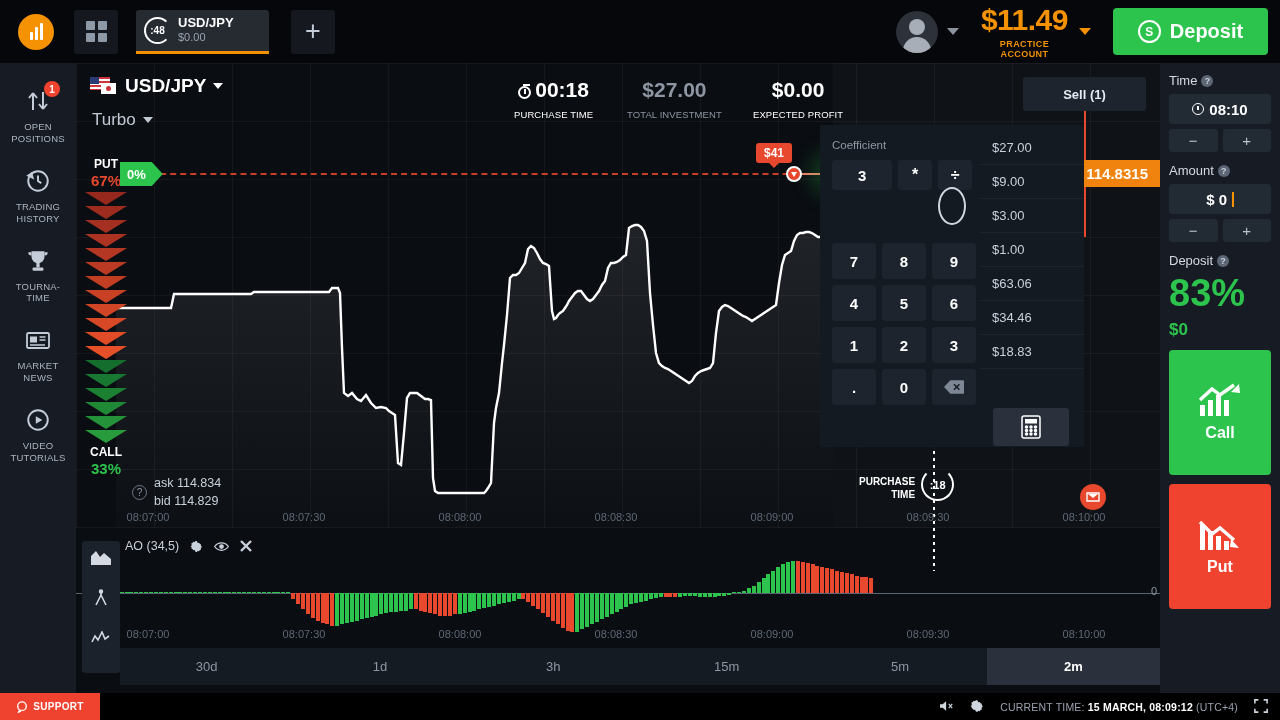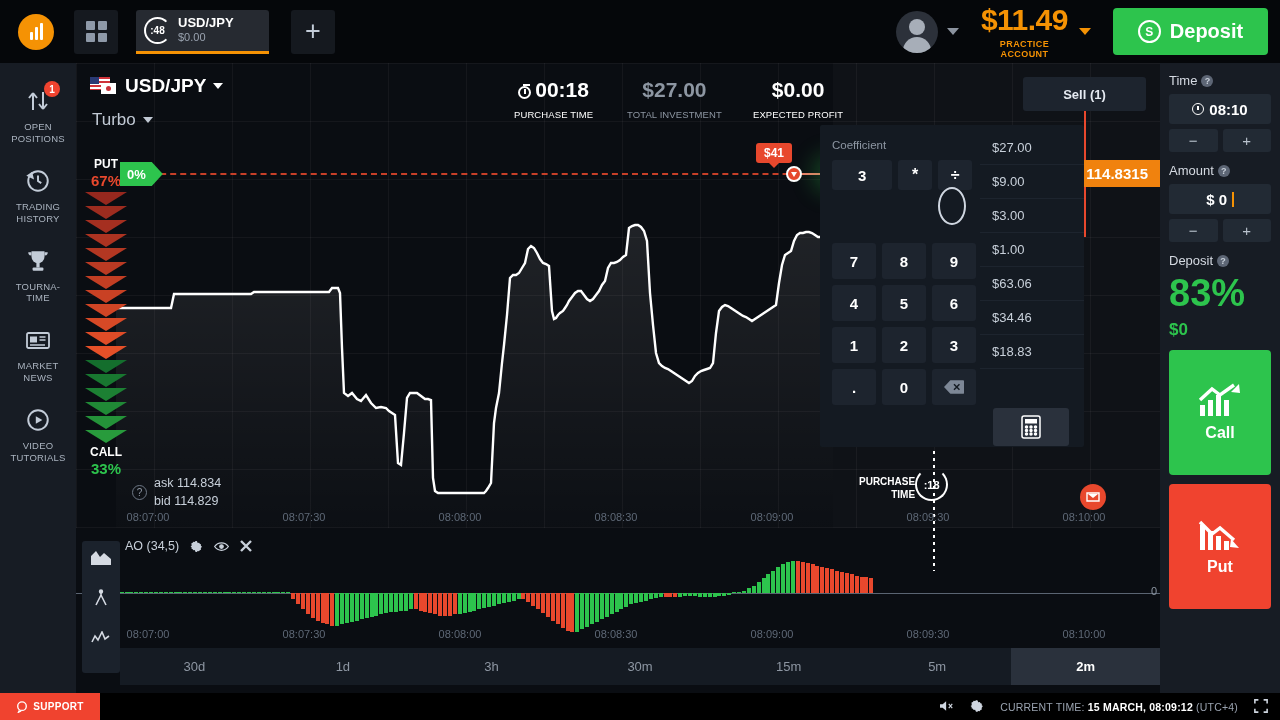--- a/index.html
+++ b/index.html
@@ -230,21 +230,21 @@
 
   .xaxis2 { position:absolute; left:0; top:565px; width:1084px; height:20px; }
 
   
   .tf-bar { position:absolute; left:44px; top:585px; width:1040px; height:37px;
     background:#151b23; display:flex; }
   .tf { flex:1; display:flex; align-items:center; justify-content:center;
     font-size:13px; color:#8d96a2; }
   .tf.active { background:#2a313c; color:#fff; font-weight:bold; }
 
-  .purch-time { position:absolute; left:783px; top:405px; display:flex; align-items:flex-end; gap:0; }
+  .purch-time { position:absolute; left:783px; top:405px; display:flex; align-items:flex-end; gap:6px; }
   .purch-lbl { font-size:10px; font-weight:bold; color:#fff; text-align:right; line-height:1.25; }
   .purch-circ { width:33px;height:33px;border-radius:50%;border:2px solid #fff;
     border-top-color:transparent; display:flex;align-items:center;justify-content:center;
     font-size:11px;font-weight:bold;color:#fff; }
   .red-badge { position:absolute; left:1004px; top:421px; width:26px;height:26px;border-radius:50%;
     background:#e8482d; display:flex;align-items:center;justify-content:center; }
 
   
   .calc {
     position:absolute; left:820px; top:125px; width:264px; height:322px;
@@ -755,21 +755,20 @@
         <div class="xtick" style="left: 540px;">08:08:30</div>
         <div class="xtick" style="left: 696px;">08:09:00</div>
         <div class="xtick" style="left: 852px;">08:09:30</div>
         <div class="xtick" style="left: 1008px;">08:10:00</div>
       </div>
 
     <div class="tf-bar" id="tf-bar">
         <div class="tf">30d</div>
         <div class="tf">1d</div>
         <div class="tf">3h</div>
-        <div class="tf">30m</div>
         <div class="tf">15m</div>
         <div class="tf">5m</div>
         <div class="tf active">2m</div>
       </div>
   </div>
 
   <div class="calc">
     <div class="calc-left">
       <div class="coef-lbl">Coefficient</div>
       <div class="coef-row">

